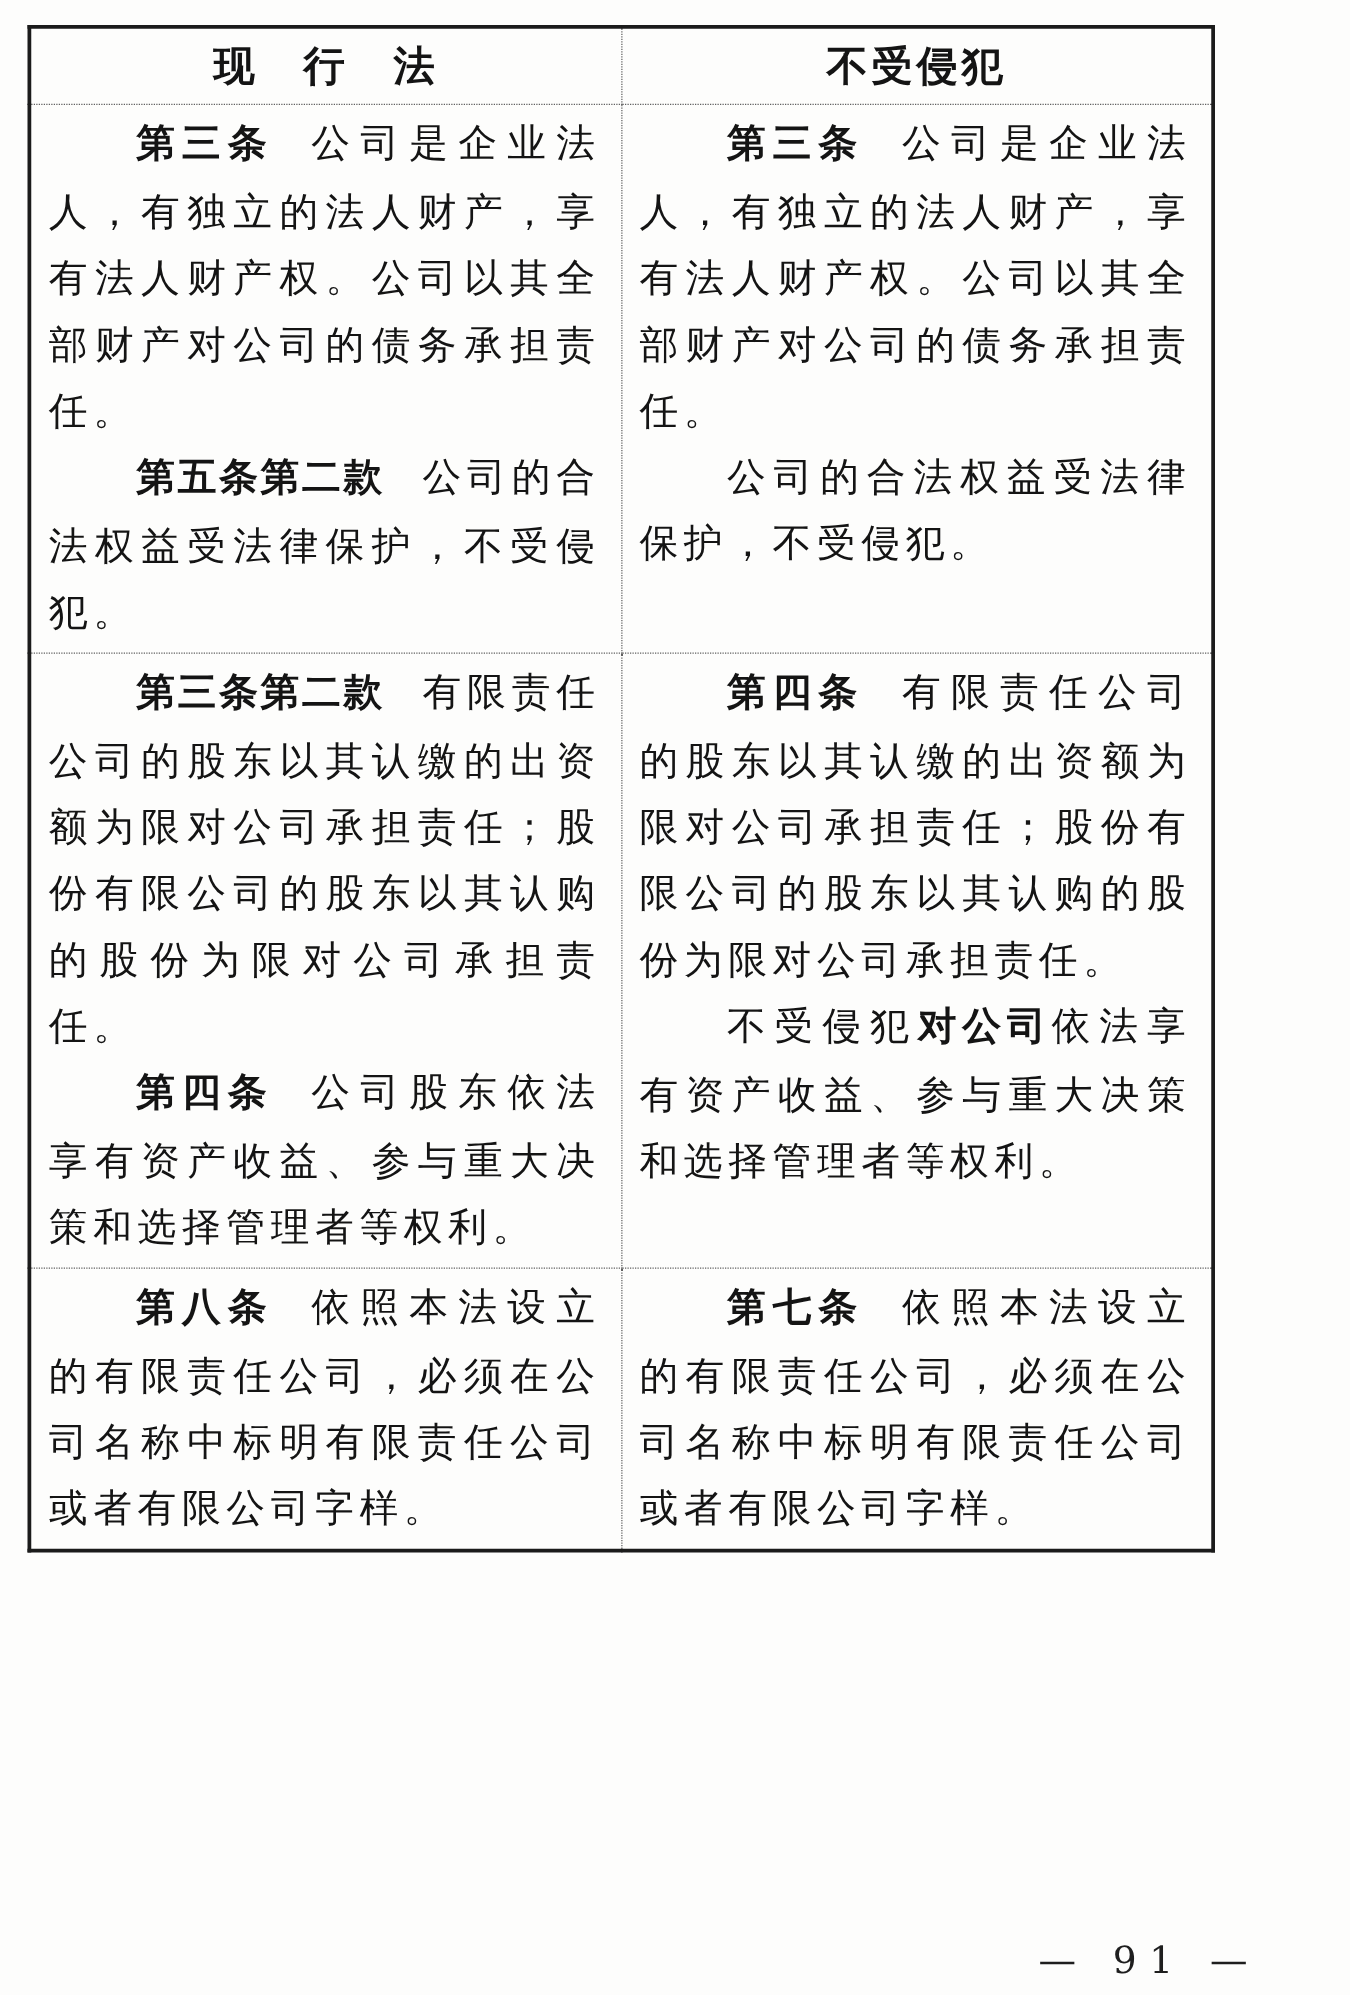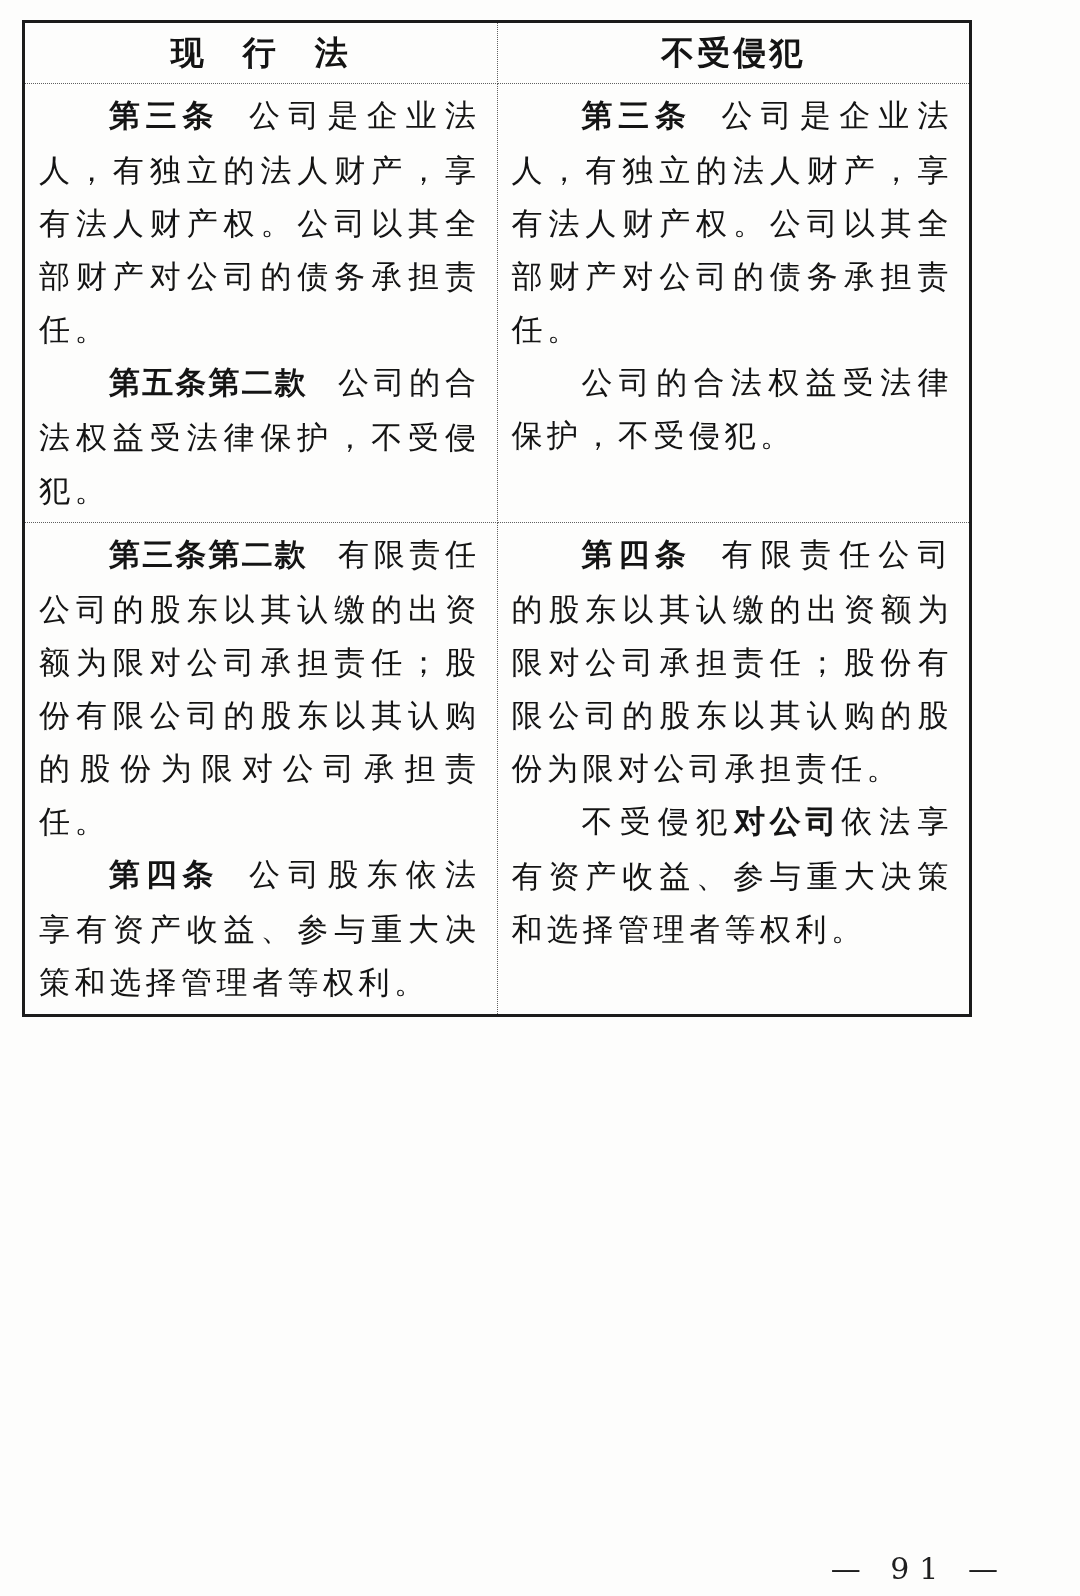--- a/index.html
+++ b/index.html
@@ -71,16 +71,24 @@
         <tr>
           <td>
             <p class="para"><span class="seg b label">第三条第二款</span><span class="seg">有限责任公司的股东以其认缴的出资额为限对公司承担责任；股份有限公司的股东以其认购的股份为限对公司承担责任。</span></p>
             <p class="para"><span class="seg b label">第四条</span><span class="seg">公司股东依法享有资产收益、参与重大决策和选择管理者等权利。</span></p>
           </td>
           <td>
             <p class="para"><span class="seg b label">第四条</span><span class="seg">有限责任公司的股东以其认缴的出资额为限对公司承担责任；股份有限公司的股东以其认购的股份为限对公司承担责任。</span></p>
             <p class="para"><span class="seg">不受侵犯</span><span class="seg b">对公司</span><span class="seg">依法享有资产收益、参与重大决策和选择管理者等权利。</span></p>
           </td>
         </tr>
+        <tr>
+          <td>
+            <p class="para"><span class="seg b label">第八条</span><span class="seg">依照本法设立的有限责任公司，必须在公司名称中标明有限责任公司或者有限公司字样。</span></p>
+          </td>
+          <td>
+            <p class="para"><span class="seg b label">第七条</span><span class="seg">依照本法设立的有限责任公司，必须在公司名称中标明有限责任公司或者有限公司字样。</span></p>
+          </td>
+        </tr>
       </tbody>
   </table>
   <div class="footer">— 91 —</div>
 </div>
 
 </body></html>

